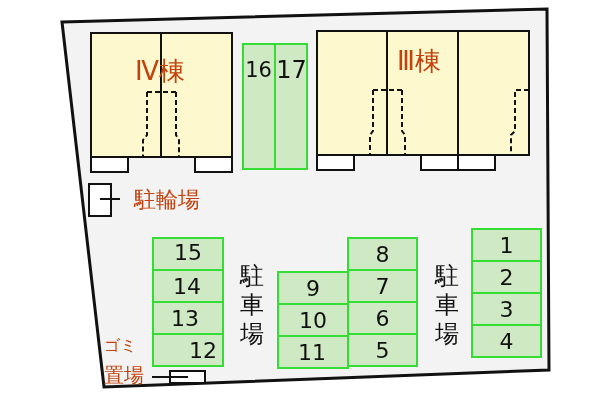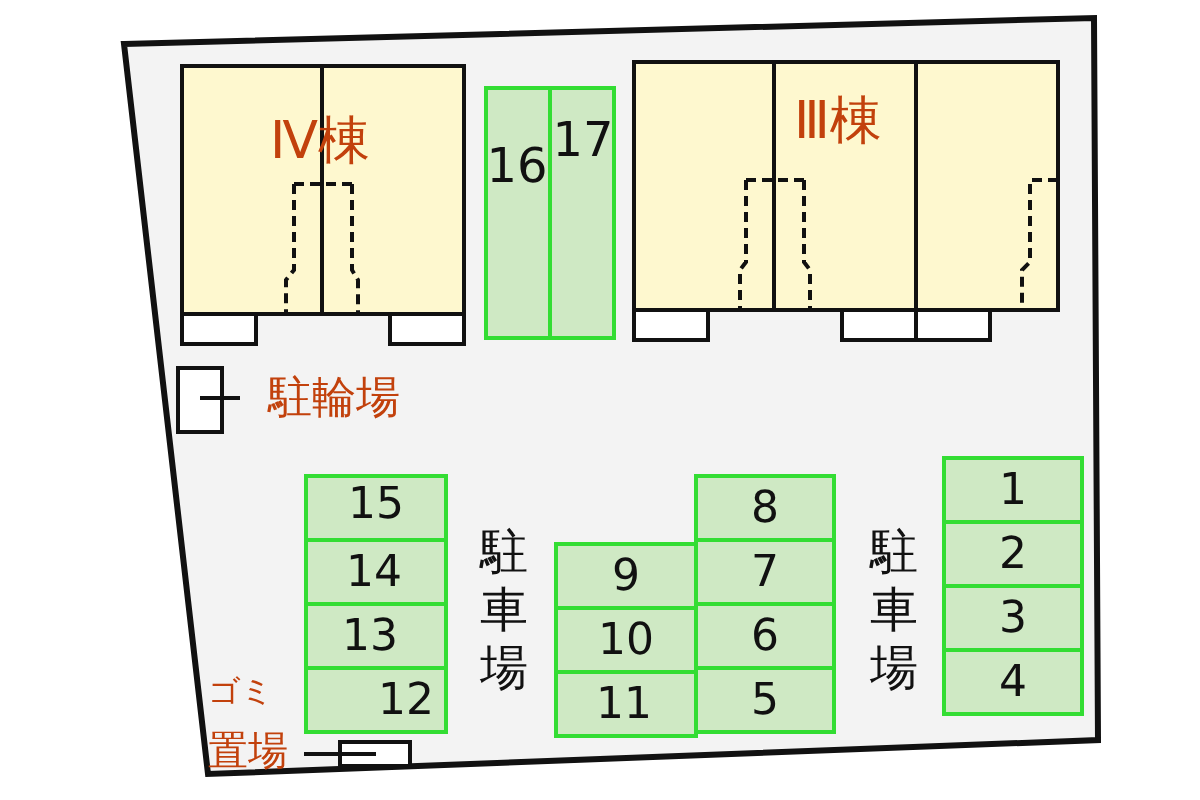--- a/index.html
+++ b/index.html
@@ -71,21 +71,21 @@
     <rect x="472" y="229" width="69" height="32"></rect>
     <rect x="472" y="261" width="69" height="32"></rect>
     <rect x="472" y="293" width="69" height="32"></rect>
     <rect x="472" y="325" width="69" height="32"></rect>
   </g>
 </svg>
 
 <div class="lbl bldg-label" style="left:135px;top:58px;">Ⅳ棟</div>
 <div class="lbl bldg-label" style="left:397px;top:48px;">Ⅲ棟</div>
 
-<div class="slot-num" style="left:240px;top:68px;width:37px;height:30px;font-size:24px;">16</div>
+<div class="slot-num" style="left:240px;top:55px;width:37px;height:30px;font-size:21px;">16</div>
 <div class="slot-num" style="left:273px;top:55px;width:37px;height:30px;font-size:24px;">17</div>
 
 <div class="lbl" style="left:134px;top:189px;font-size:22px;">駐輪場</div>
 
 <div class="slot-num" style="left:153px;top:238px;width:70px;height:29px;">15</div>
 <div class="slot-num" style="left:153px;top:270px;width:68px;height:32px;">14</div>
 <div class="slot-num" style="left:153px;top:302px;width:64px;height:32px;">13</div>
 <div class="slot-num" style="left:153px;top:334px;width:52px;height:32px;padding-left:48px;">12</div>
 
 <div class="vert" style="left:237px;top:262px;">

